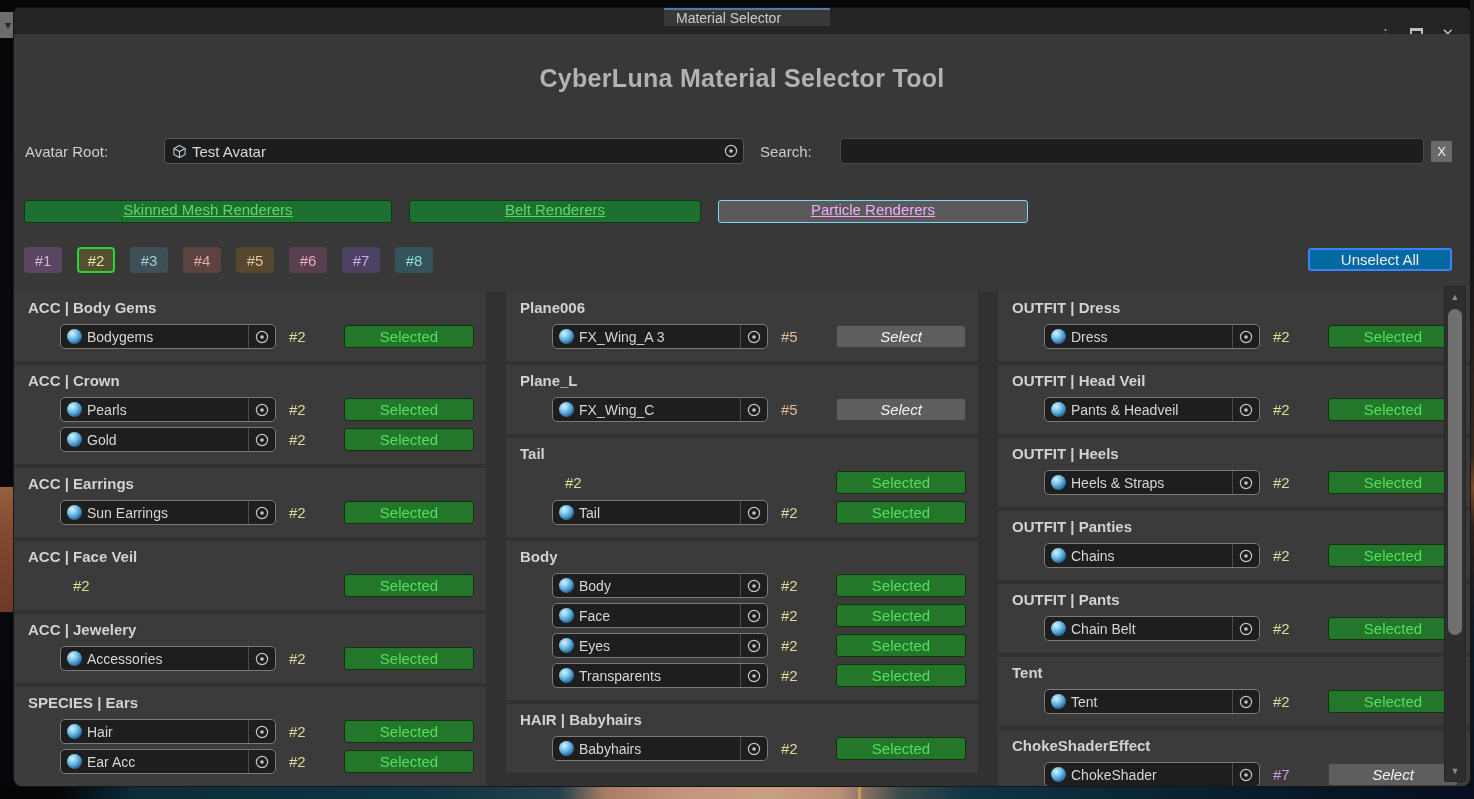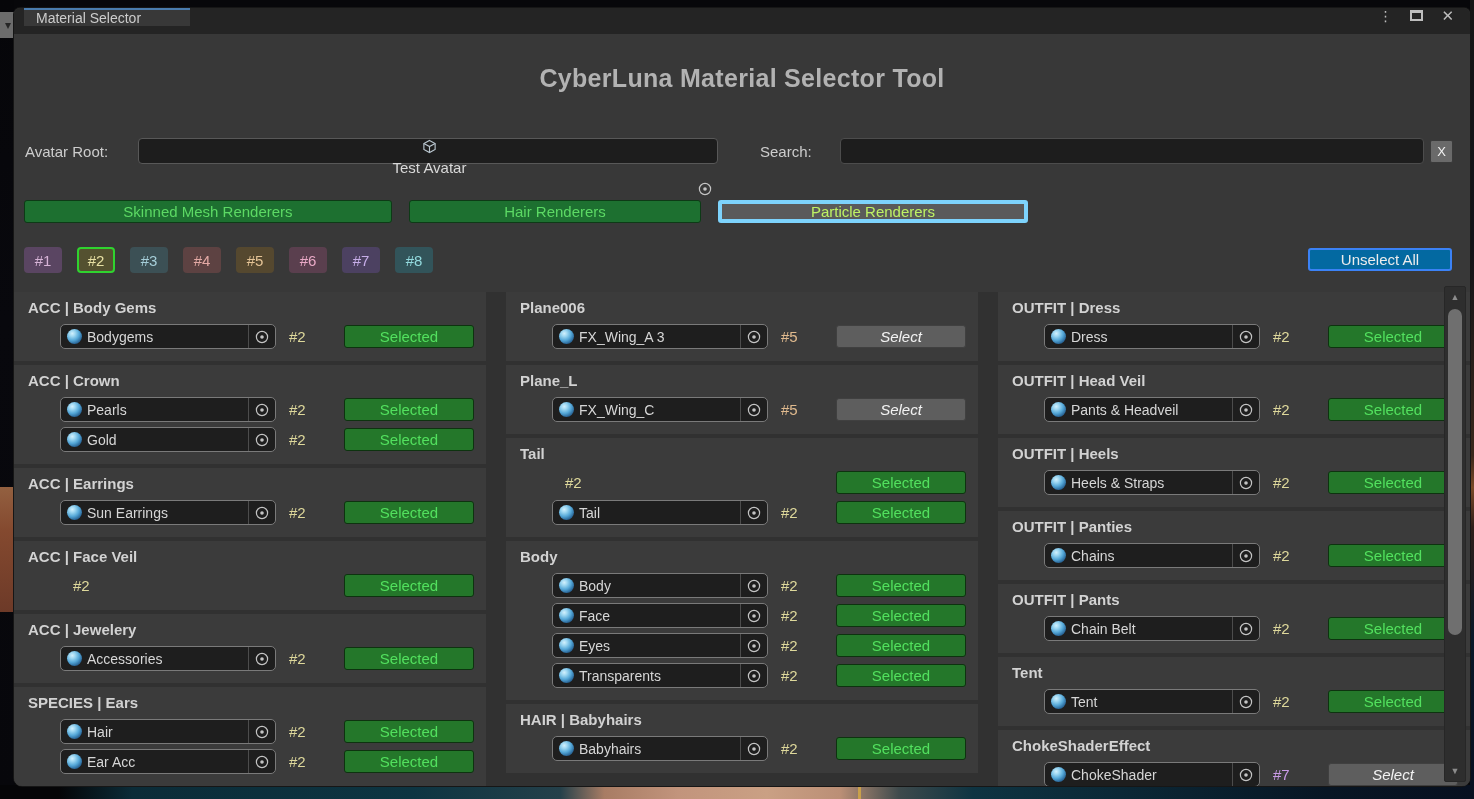--- a/index.html
+++ b/index.html
@@ -46,21 +46,21 @@
   
   .window {
     position:absolute; left:14px; top:8px; width:1456px; height:778px;
     background:#383838;
     border-radius:6px 6px 8px 8px;
     box-shadow:0 0 0 1px #161616;
     overflow:hidden;
   }
   .tabbar {
     height:26px; background:#242424;
-    display:flex; align-items:flex-start;
+    display:flex; align-items:center;flex-direction:column;
   }
   .tab {
     margin-left:10px; width:166px;
     background:#383838;
     border-top:2px solid #4a7cae;
     color:#cccccc; font-size:14px;
     display:flex; align-items:center; padding:0 12px;
   }
   .win-controls {
     margin-left:auto; display:flex; align-items:center; gap:18px;
@@ -85,45 +85,45 @@
   .flabel { position:absolute; font-size:15px; color:#cdcdcd;text-align:right; }
   #avatar-label { left:11px; top:109px; }
   #search-label { left:746px; top:109px; }
 
   .obj-input {
     position:absolute; top:104px; height:26px;
     background:#1d1d1d; border:1px solid #585858; border-radius:4px;
     display:flex; align-items:center; padding:0 4px 0 7px;
     color:#d8d8d8; font-size:15px; gap:5px;
   }
-  #avatar-field { left:124px; width:580px;flex-direction:column; }
+  #avatar-field { left:150px; width:580px; }
   #avatar-field .picker-icon { margin-left:auto; }
   #search-field { left:826px; top:104px; width:584px; height:26px;
     background:#1d1d1d; border:1px solid #4c4c4c; border-radius:4px;
     position:absolute; color:#d8d8d8; font-size:14px; padding:0 8px; outline:none;
   }
   #search-clear {
     position:absolute; left:1416px; top:106px; width:23px; height:23px;
     background:#6a6a6a; color:#f2f2f2; border:1px solid #3a3a3a; border-radius:2px;
     font-size:13px; display:flex; align-items:center; justify-content:center;
     cursor:pointer;
   }
   .cube-icon svg, .picker-icon svg { display:block; }
 
   
   .toolbar {
     position:absolute; top:166px; left:10px; width:1428px; height:23px;
     display:flex; gap:17px;
   }
   .tbtn {
     height:23px; border-radius:3px; font-size:15px;
-    display:flex; align-items:center; justify-content:center; cursor:pointer;
+    display:flex; align-items:flex-start; justify-content:center; cursor:pointer;text-decoration:underline;
   }
   .tbtn.green { background:#1d7030; color:#5cd964; border:1px solid #0d3a16; }
-  .tbtn.gray  { background:#5a5a5a; color:#bef264; border:4px solid #7dd3fc; }
+  .tbtn.gray  { background:#5a5a5a; color:#f0abfc; border:1px solid #7dd3fc; }
 
   
   .tagrow {
     position:absolute; top:213px; left:10px; height:26px;
     display:flex; gap:15px; align-items:center;
   }
   .tag {
     min-width:38px; height:26px; padding:0 6px;
     border-radius:4px; font-size:15px;
     display:flex; align-items:center; justify-content:center;
@@ -248,21 +248,21 @@
 
     <span class="flabel" id="search-label">Search:</span>
     <input id="search-field" value="" style="">
     <div id="search-clear">X</div>
 
     <div class="toolbar" id="toolbar">
         <div class="tbtn green" style="width: 368px;">
     <span>Skinned Mesh Renderers</span>
   </div>
         <div class="tbtn green" style="width: 292px;">
-    <span>Hair Renderers</span>
+    <span>Belt Renderers</span>
   </div>
         <div class="tbtn gray" style="width: 310px;">
     <span>Particle Renderers</span>
   </div>
       </div>
 
     <div class="tagrow" id="tagrow">
         <div class="tag" style="background: rgb(90, 69, 98); color: rgb(214, 179, 214);">
     <span>#1</span>
   </div>

